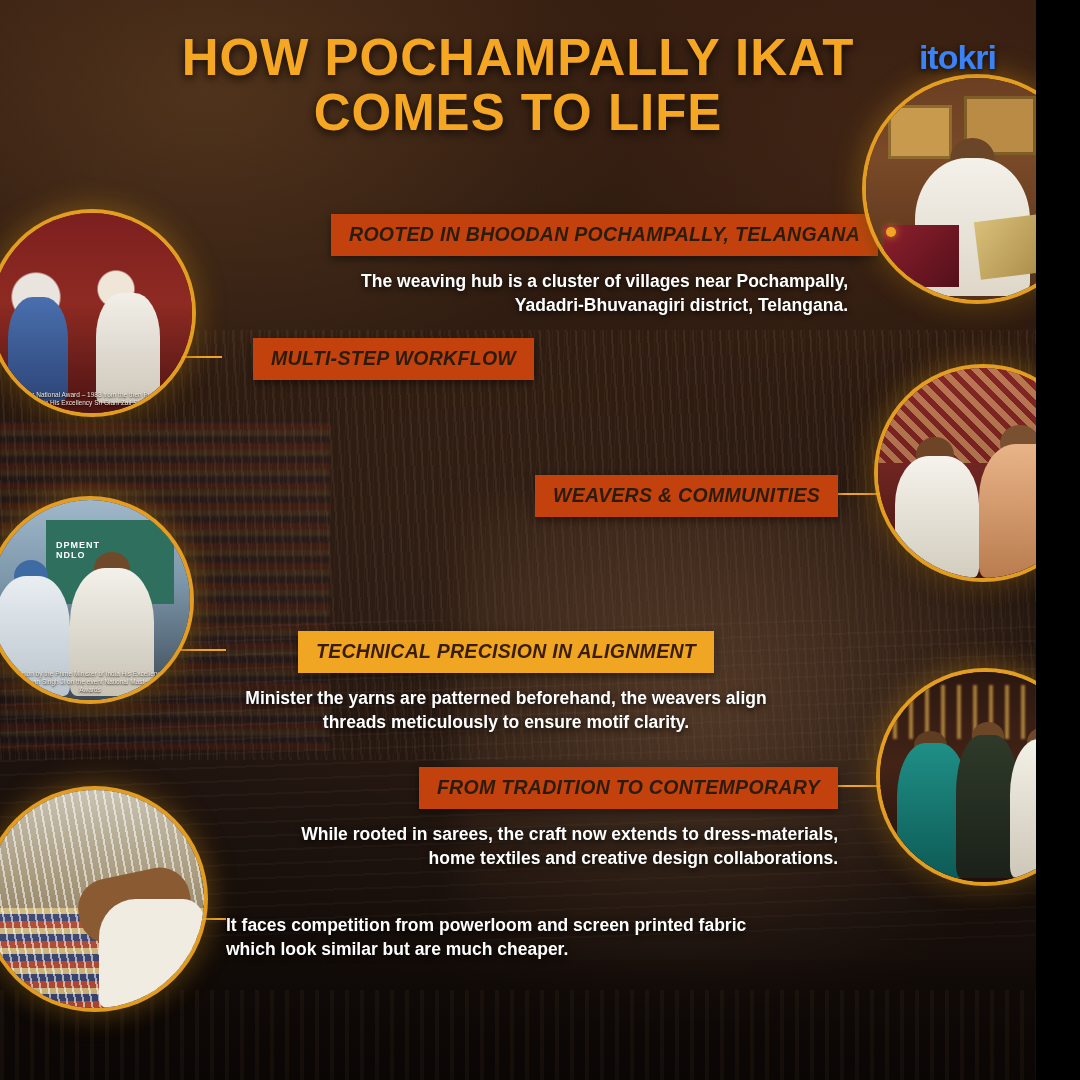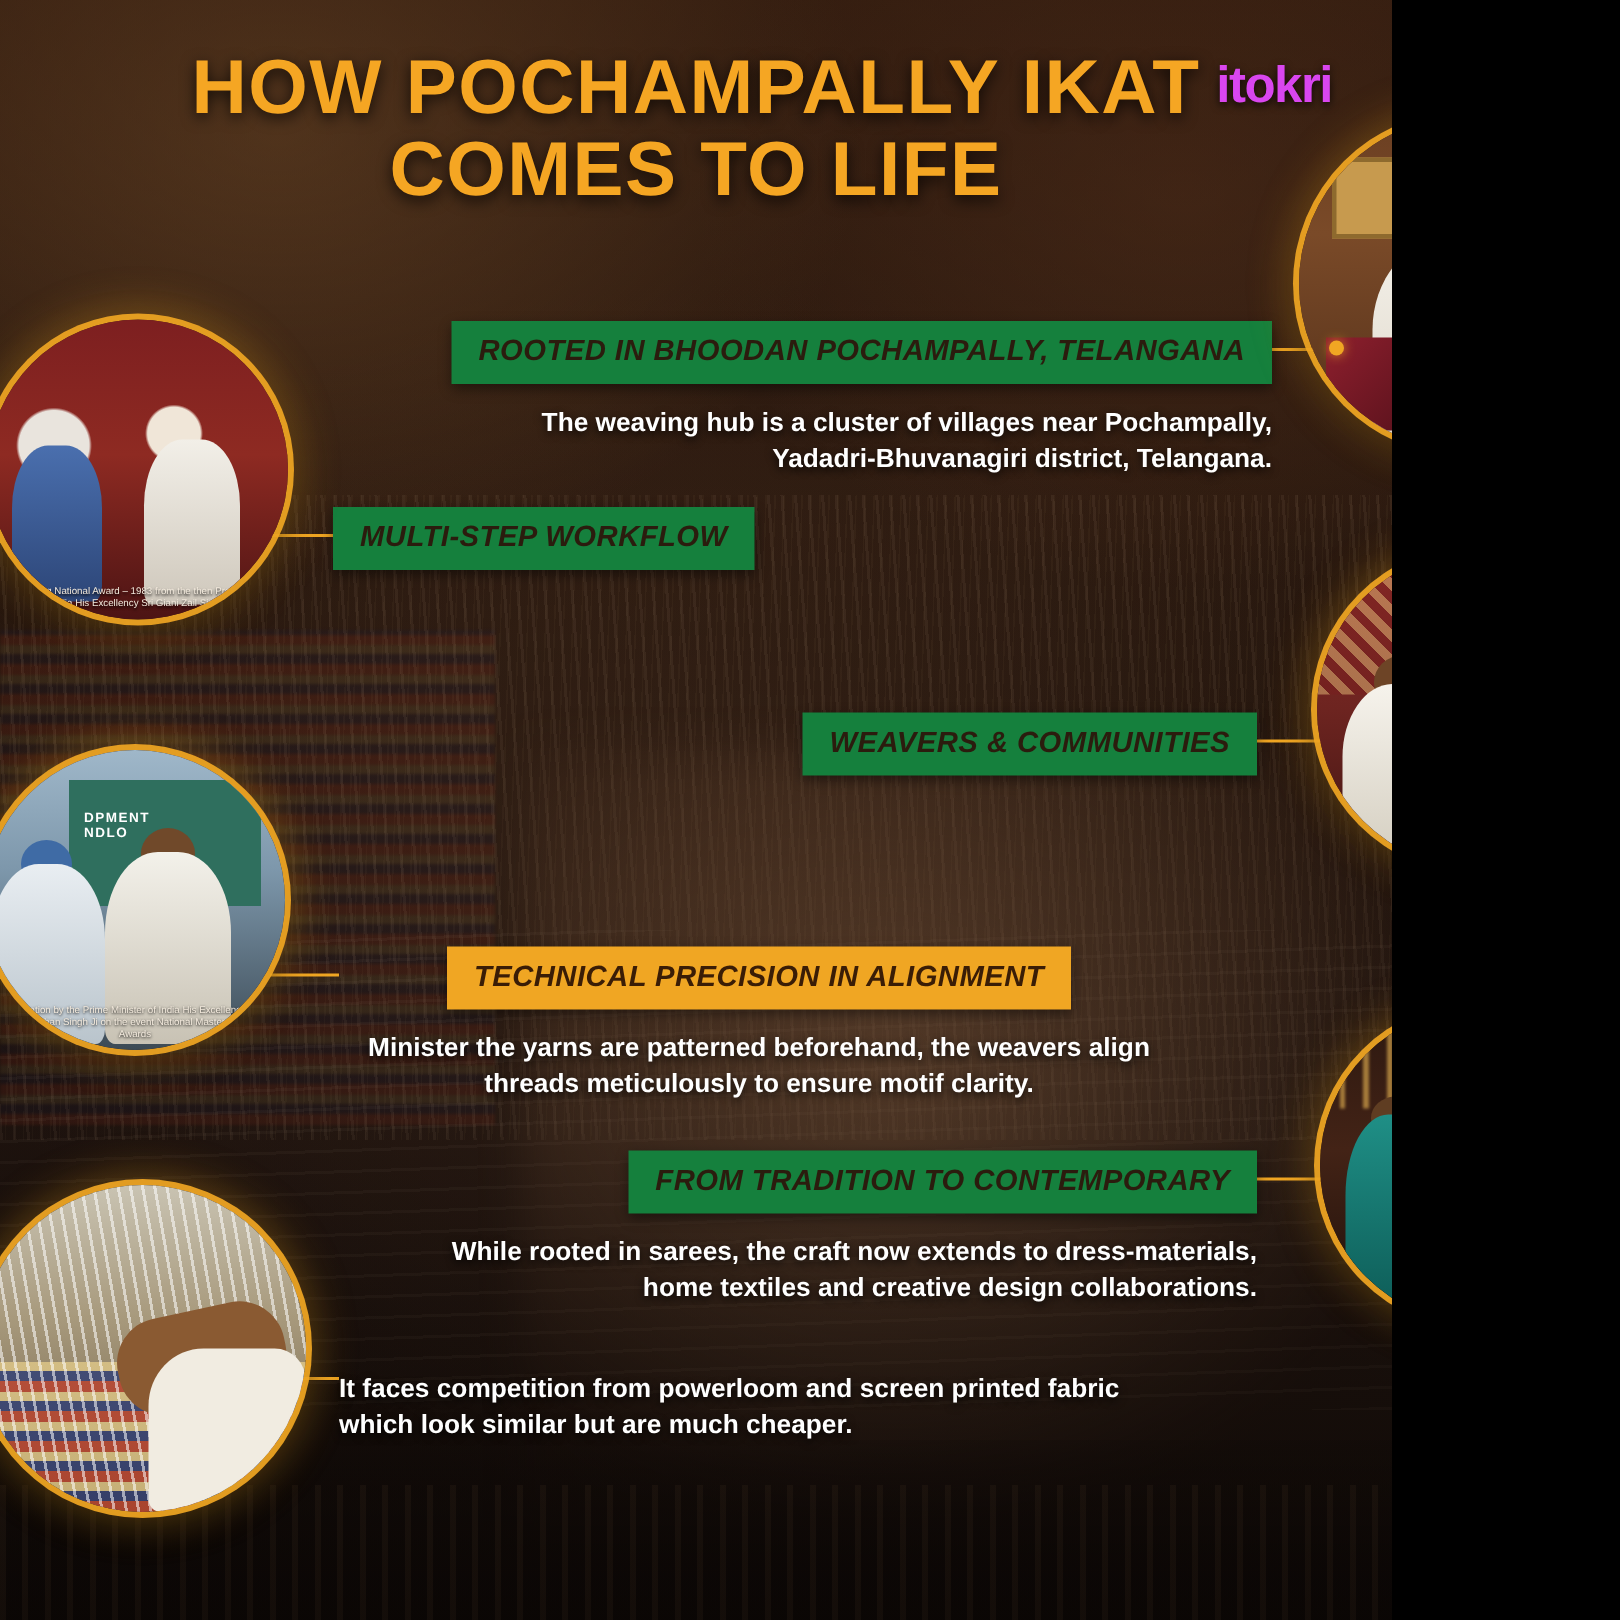--- a/index.html
+++ b/index.html
@@ -2,21 +2,21 @@
 <html><head>
 <meta charset="utf-8">
 <style>
   html, body {
     margin: 0;
     padding: 0;
     background: #000;
   }
   .poster {
     position: relative;
-    width: 928px;
+    width: 1036px;
     height: 1080px;
     overflow: hidden;
     font-family: "Liberation Sans", sans-serif;
     background: #2a1a12;
   }
 
   
   .bg-base {
     position: absolute;
     inset: 0;
@@ -89,21 +89,21 @@
     letter-spacing: 1px;
     color: #F5A623;
     text-shadow: 0 3px 10px rgba(0,0,0,.75);
     margin: 0 auto;
     max-width: 760px;
   }
   .brand {
     position: absolute;
     top: 38px; right: 40px;
     z-index: 6;
-    color: #d946ef;
+    color: #3b82f6;
     font-size: 34px;
     font-weight: bold;
     letter-spacing: -1px;
     text-shadow: 0 2px 6px rgba(0,0,0,.8);
   }
 
   
   .row {
     position: absolute;
     z-index: 4;
@@ -112,21 +112,21 @@
     display: inline-block;
     padding: 9px 18px 10px 18px;
     font-size: 19.5px;
     font-weight: bold;
     font-style: italic;
     letter-spacing: .3px;
     color: #3a1d06;
     white-space: nowrap;
     box-shadow: 0 3px 8px rgba(0,0,0,.45);
   }
-  .chip.cream { background: #15803d; color: #2b1c0e; }
+  .chip.cream { background: #c2410c; color: #2b1c0e; margin-left: 31px; }
   .chip.gold  { background: #F0A623; color: #3a1d06; }
   .body-text {
     font-size: 17.5px;
     font-weight: bold;
     line-height: 1.38;
     color: #ffffff;
     text-shadow: 0 2px 6px rgba(0,0,0,.85);
     margin-top: 13px;
   }
   .align-right { text-align: right; }

